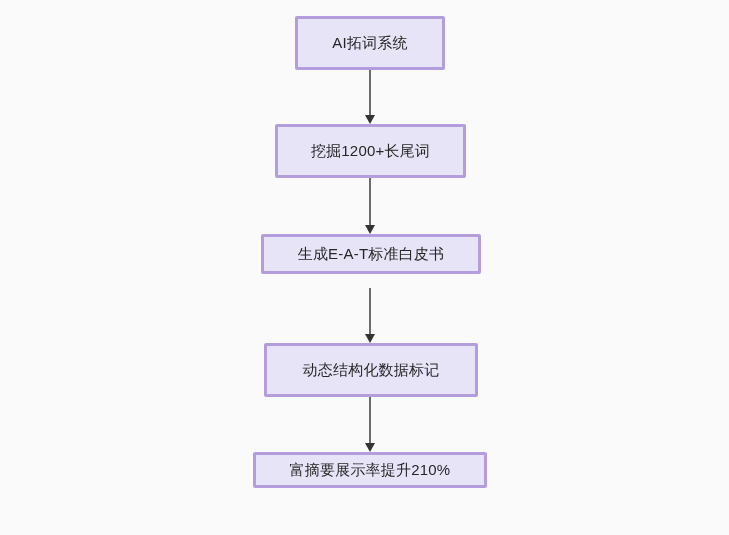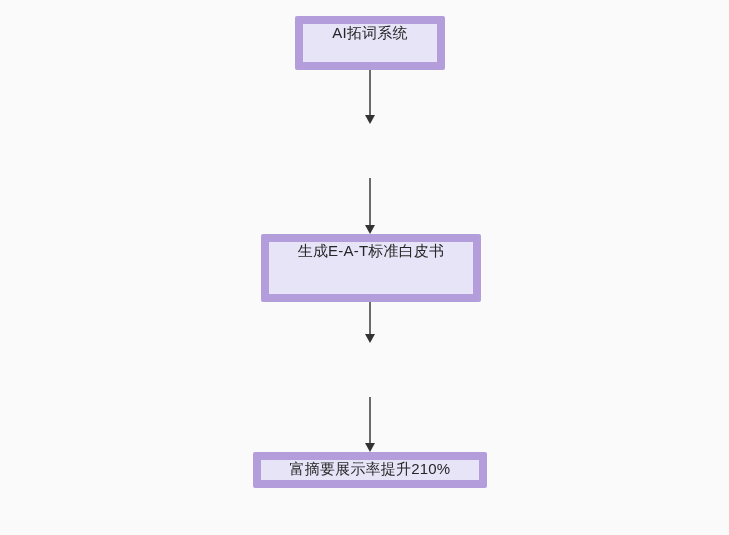--- a/index.html
+++ b/index.html
@@ -19,23 +19,24 @@
     position: relative;
     width: 729px;
     height: 535px;
     background: #fafafa;
   }
 
   .flow-node {
     position: absolute;
     box-sizing: border-box;
     background: #e8e4f8;
-    border: 8px solid #a21caf;
+    border: 3px solid #a21caf;
     border-radius: 2px;
     display: flex;
+    align-items: center;
     justify-content: center;
     color: #262626;
     font-size: 15px;
     line-height: 1.2;
     letter-spacing: 0.2px;
     white-space: nowrap;
     text-align: center;
   }
 
   .node-label {
@@ -90,23 +91,29 @@
 
   <div class="flow-connector" style="left: 370px; top: 397px; height: 55px;">
     <div class="connector-line" style="height: 47px; background: rgb(107, 107, 107);"></div>
     <div class="connector-head" style="top: 46px; border-top-color: rgb(51, 51, 51);"></div>
   </div>
 
   <div class="flow-node" style="left: 295px; top: 16px; width: 150px; height: 54px; background: rgb(232, 228, 248); border-color: rgb(179, 157, 219); color: rgb(38, 38, 38);">
     <span class="node-label">AI拓词系统</span>
   </div>
 
+  <div class="flow-node" style="left: 275px; top: 124px; width: 191px; height: 54px; background: rgb(232, 228, 248); border-color: rgb(179, 157, 219); color: rgb(38, 38, 38);">
+    <span class="node-label">挖掘1200+长尾词</span>
+  </div>
 
-  <div class="flow-node" style="left: 261px; top: 234px; width: 220px; height: 68px; background: rgb(232, 228, 248); border-color: rgb(179, 157, 219); color: rgb(38, 38, 38);">
+  <div class="flow-node" style="left: 261px; top: 234px; width: 220px; height: 40px; background: rgb(232, 228, 248); border-color: rgb(179, 157, 219); color: rgb(38, 38, 38);">
     <span class="node-label">生成E-A-T标准白皮书</span>
   </div>
 
+  <div class="flow-node" style="left: 264px; top: 343px; width: 214px; height: 54px; background: rgb(232, 228, 248); border-color: rgb(179, 157, 219); color: rgb(38, 38, 38);">
+    <span class="node-label">动态结构化数据标记</span>
+  </div>
 
   <div class="flow-node" style="left: 253px; top: 452px; width: 234px; height: 36px; background: rgb(232, 228, 248); border-color: rgb(179, 157, 219); color: rgb(38, 38, 38);">
     <span class="node-label">富摘要展示率提升210%</span>
   </div>
 
 </div>
 
 </body></html>

